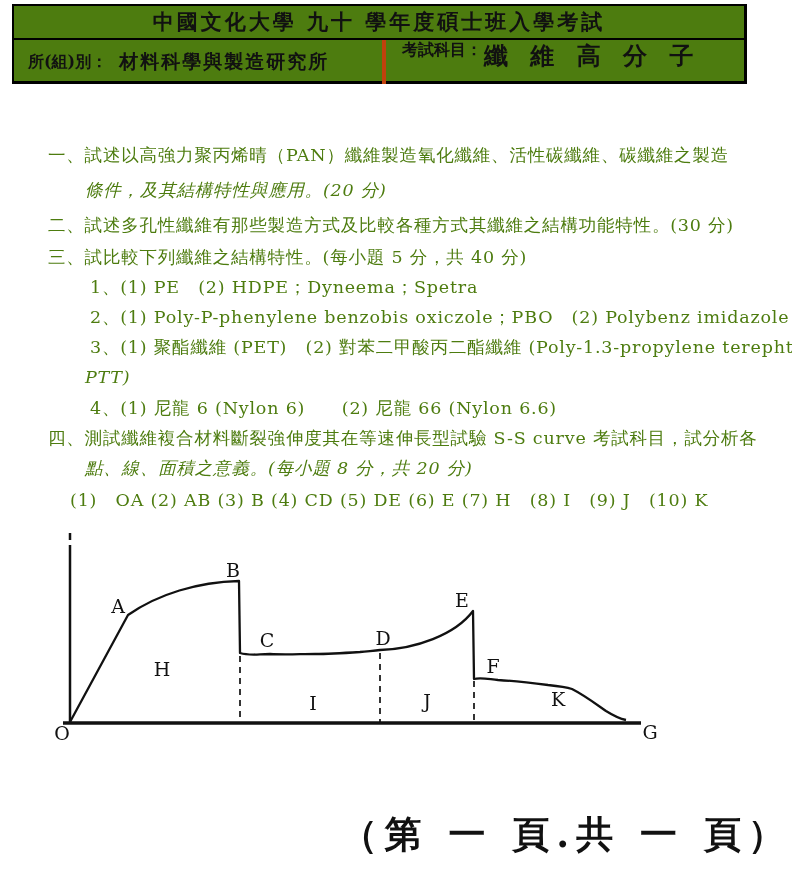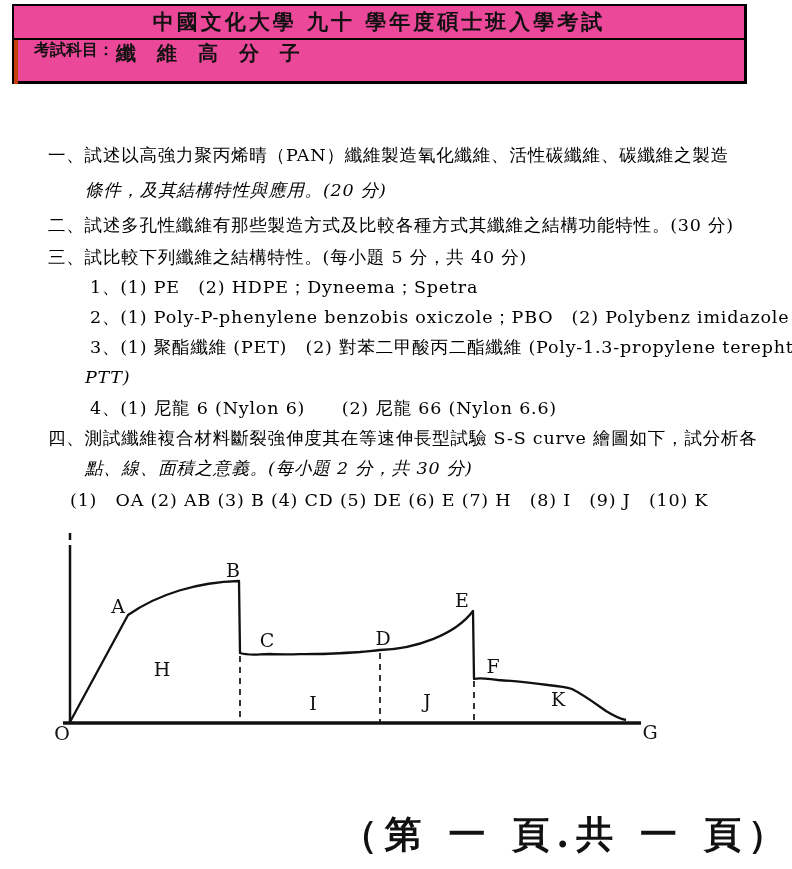--- a/index.html
+++ b/index.html
@@ -9,44 +9,44 @@
     color:#111;
     font-family:"DejaVu Serif","Liberation Serif",serif;
     position:relative; overflow:hidden;
   }
   .page { position:absolute; inset:0; }
 
   
   .header-table {
     position:absolute; left:12px; top:4px; width:735px; height:80px;
     border:2px solid #000; border-right-width:3px; border-bottom-width:3px;
-    box-sizing:border-box; background:#ec4899;
+    box-sizing:border-box; background:#4d7c0f;
   }
   .header-row1 {
     height:34px; border-bottom:2px solid #000; box-sizing:border-box;
     display:flex; align-items:center; justify-content:center;
     font-weight:bold; font-size:21px; letter-spacing:3px; white-space:nowrap;
   }
   .header-row2 { height:44px; display:flex; align-items:stretch; }
   .cell-dept {
     flex:0 0 368px; display:flex; align-items:center; padding-left:14px;
     box-sizing:border-box; white-space:nowrap;
   }
   .cell-subject {
     flex:1; display:flex; align-items:flex-start; padding-left:16px;
     border-left:4px solid #c2410c; box-sizing:border-box; white-space:nowrap;
   }
   .small-label { font-size:16px; font-weight:bold; }
   .dept-value  { font-size:19px; font-weight:bold; letter-spacing:2px; margin-left:12px; }
-  .subj-value  { font-size:20px; font-weight:bold; letter-spacing:7px; margin-left:2px; }
+  .subj-value  { font-size:24px; font-weight:bold; letter-spacing:7px; margin-left:2px; }
 
   
   .qline {
     position:absolute; font-size:17.5px; letter-spacing:0.8px;
-    white-space:nowrap; color:#000000;
+    white-space:nowrap; color:#4d7c0f;
   }
   .l-main  { left:48px; }
   .l-cont  { left:85px;font-style:italic; }
   .l-sub   { left:62px;margin-left:28px; }
   .l-items { left:70px; }
 
   
   .diagram { position:absolute; left:0; top:523px; width:700px; height:245px; }
   .diagram text {
     font-family:"DejaVu Serif","Liberation Serif",serif;
@@ -61,38 +61,42 @@
   }
 </style>
 </head>
 <body>
 
 <div class="page">
 
   <div class="header-table">
     <div class="header-row1">中國文化大學 九十 學年度碩士班入學考試</div>
     <div class="header-row2">
+      <div class="cell-dept">
+        <span class="small-label">所(組)別：</span>
+        <span class="dept-value">材料科學與製造研究所</span>
+      </div>
       <div class="cell-subject">
         <span class="small-label">考試科目：</span>
         <span class="subj-value">纖 維 高 分 子</span>
       </div>
     </div>
   </div>
 
   <div class="qline l-main" style="top:143px">一、試述以高強力聚丙烯晴（PAN）纖維製造氧化纖維、活性碳纖維、碳纖維之製造</div>
   <div class="qline l-cont" style="top:178px">條件，及其結構特性與應用。(20 分)</div>
   <div class="qline l-main" style="top:213px">二、試述多孔性纖維有那些製造方式及比較各種方式其纖維之結構功能特性。(30 分)</div>
   <div class="qline l-main" style="top:245px">三、試比較下列纖維之結構特性。(每小題 5 分，共 40 分)</div>
   <div class="qline l-sub" style="top:275px">1、(1) PE　(2) HDPE；Dyneema；Spetra</div>
   <div class="qline l-sub" style="top:305px">2、(1) Poly-P-phenylene benzobis oxiczole；PBO　(2) Polybenz imidazole；PBI</div>
   <div class="qline l-sub" style="top:335px">3、(1) 聚酯纖維 (PET)　(2) 對苯二甲酸丙二酯纖維 (Poly-1.3-propylene terephthalate；</div>
   <div class="qline l-cont" style="top:367px">PTT)</div>
   <div class="qline l-sub" style="top:396px">4、(1) 尼龍 6 (Nylon 6)　　(2) 尼龍 66 (Nylon 6.6)</div>
-  <div class="qline l-main" style="top:426px">四、測試纖維複合材料斷裂強伸度其在等速伸長型試驗 S-S curve 繪圖如下，試分析各</div>
-  <div class="qline l-cont" style="top:456px">點、線、面積之意義。(每小題 2 分，共 30 分)</div>
+  <div class="qline l-main" style="top:426px">四、測試纖維複合材料斷裂強伸度其在等速伸長型試驗 S-S curve 考試科目，試分析各</div>
+  <div class="qline l-cont" style="top:456px">點、線、面積之意義。(每小題 8 分，共 20 分)</div>
   <div class="qline l-items" style="top:488px">(1)　OA (2) AB (3) B (4) CD (5) DE (6) E (7) H　(8) I　(9) J　(10) K</div>
 
   <svg class="diagram" viewBox="0 0 700 245">
 
     <path d="M70,10 V17 M70,22 V200" stroke="#111" stroke-width="2.5" fill="none"></path>
     <path d="M63,200 H641" stroke="#111" stroke-width="3.5" fill="none"></path>
 
     <path d="M70,199 L128,92
              C158,71 198,59 239,58
              L240,130

